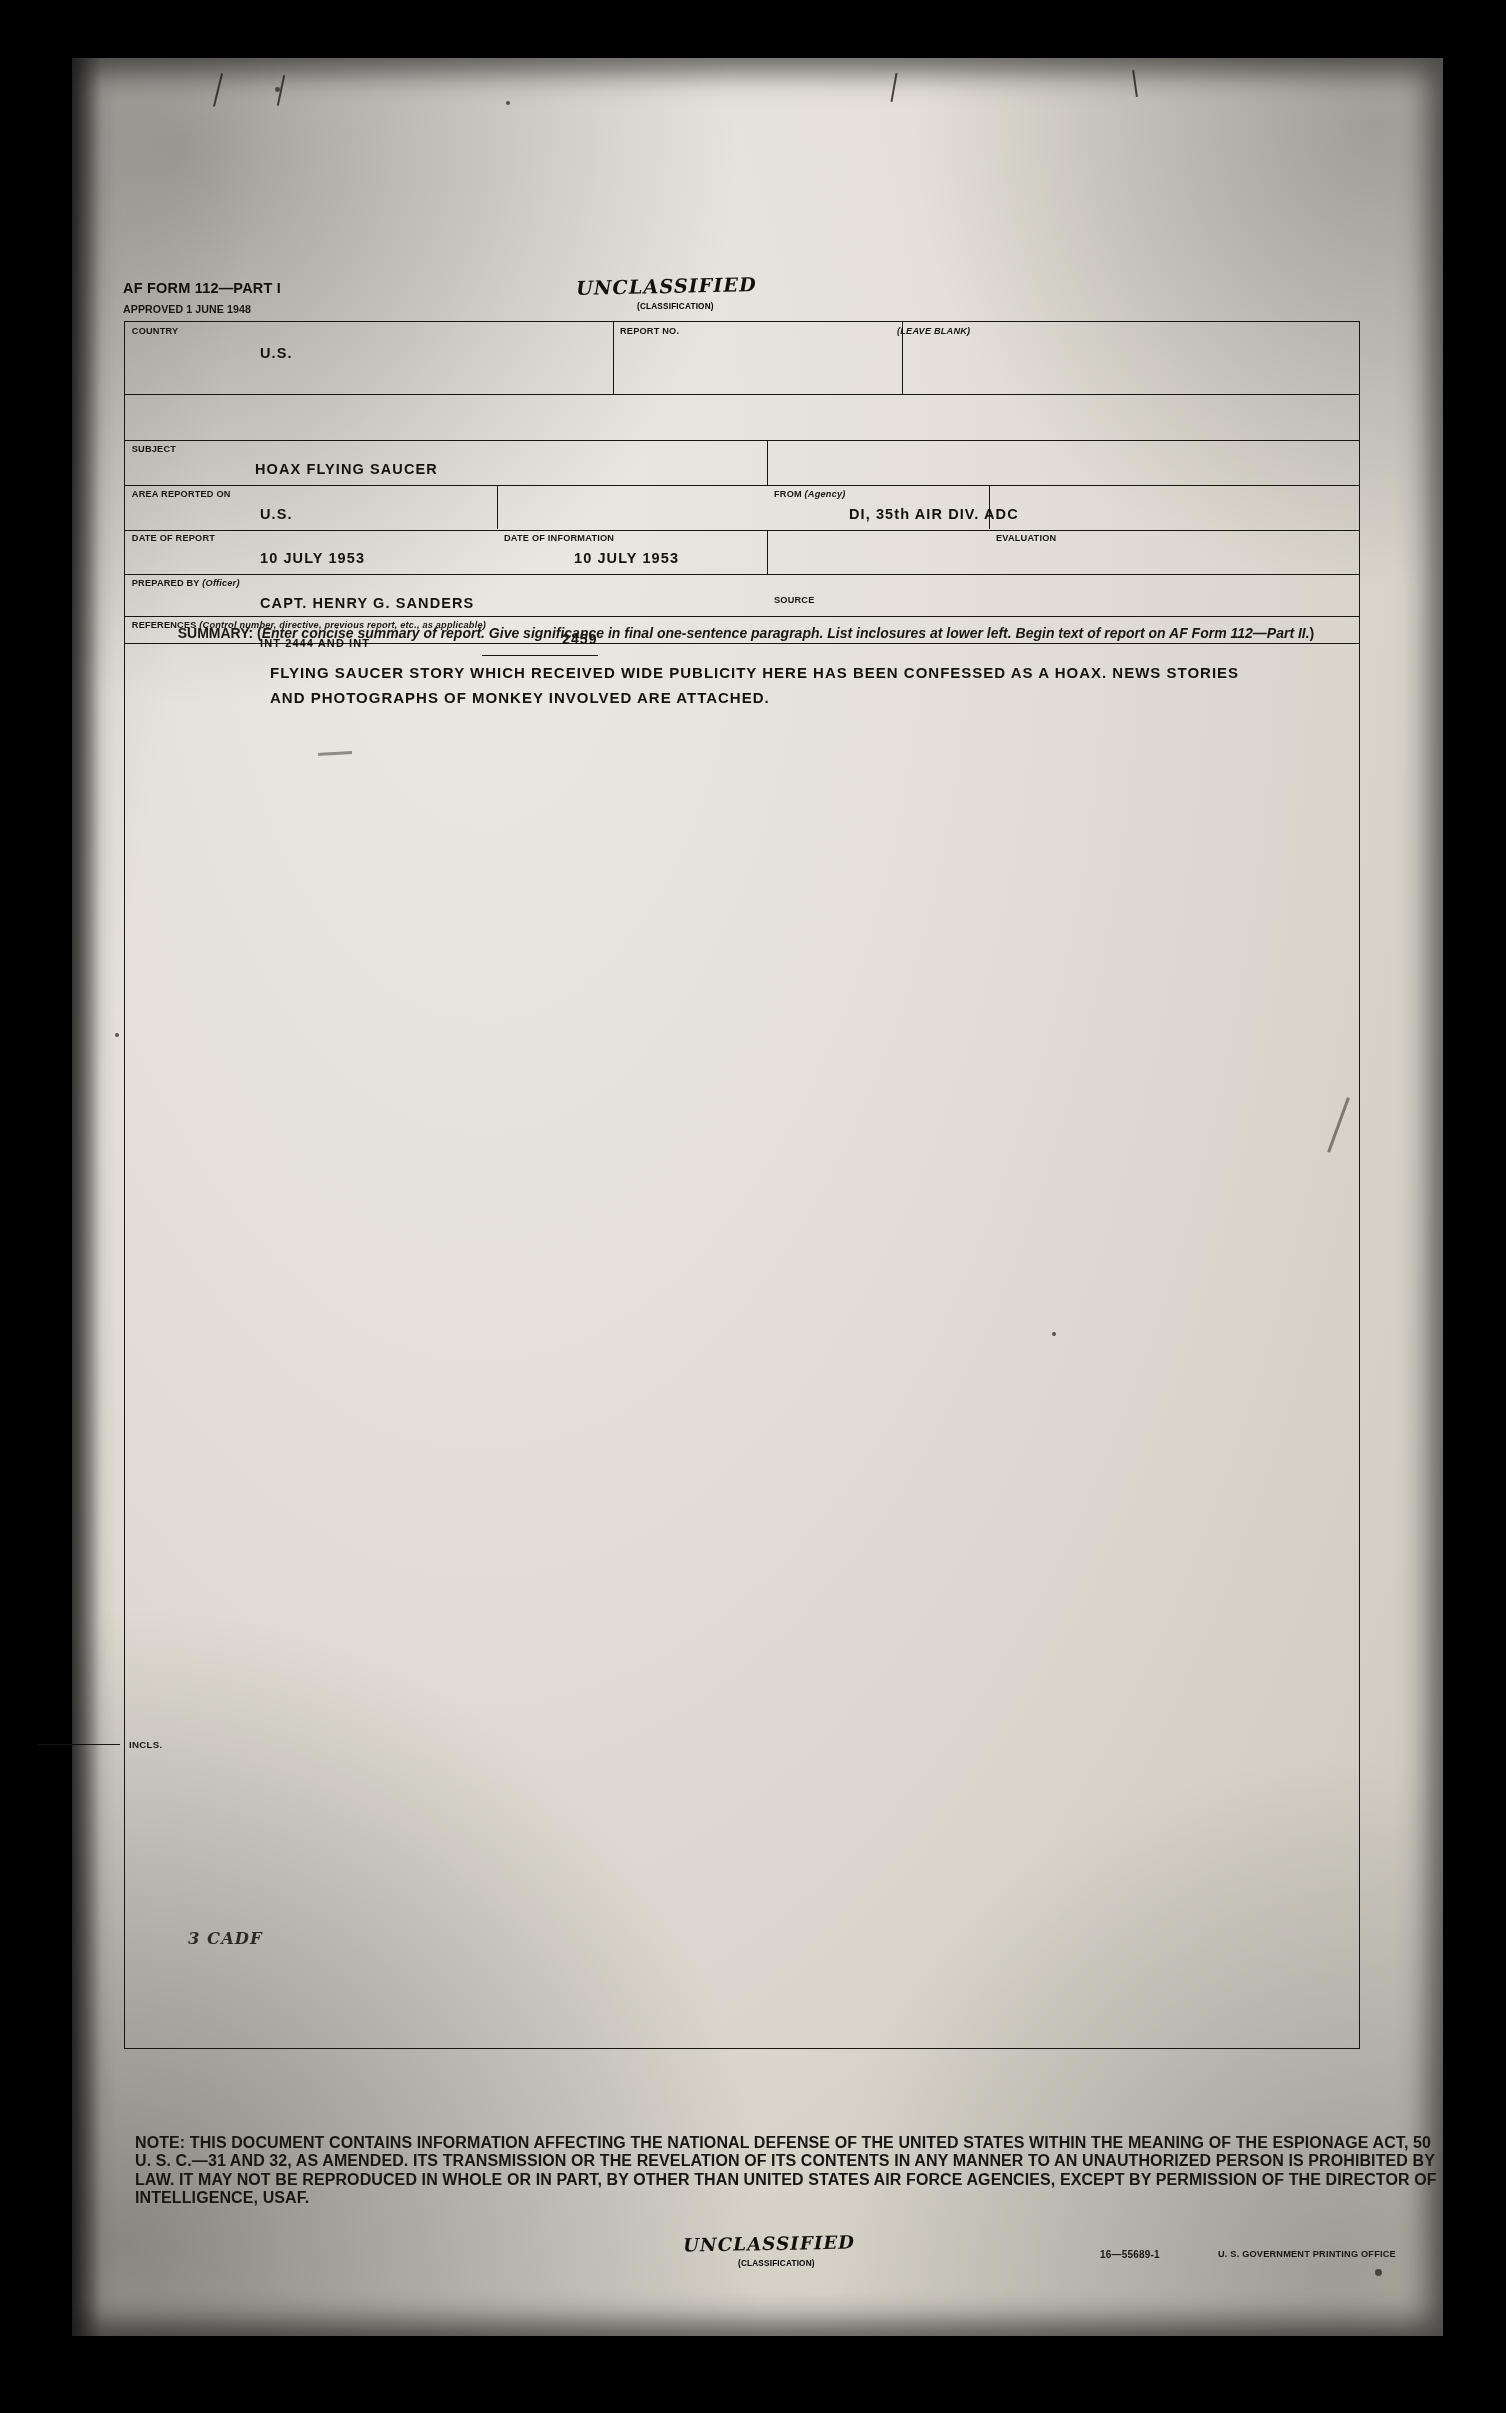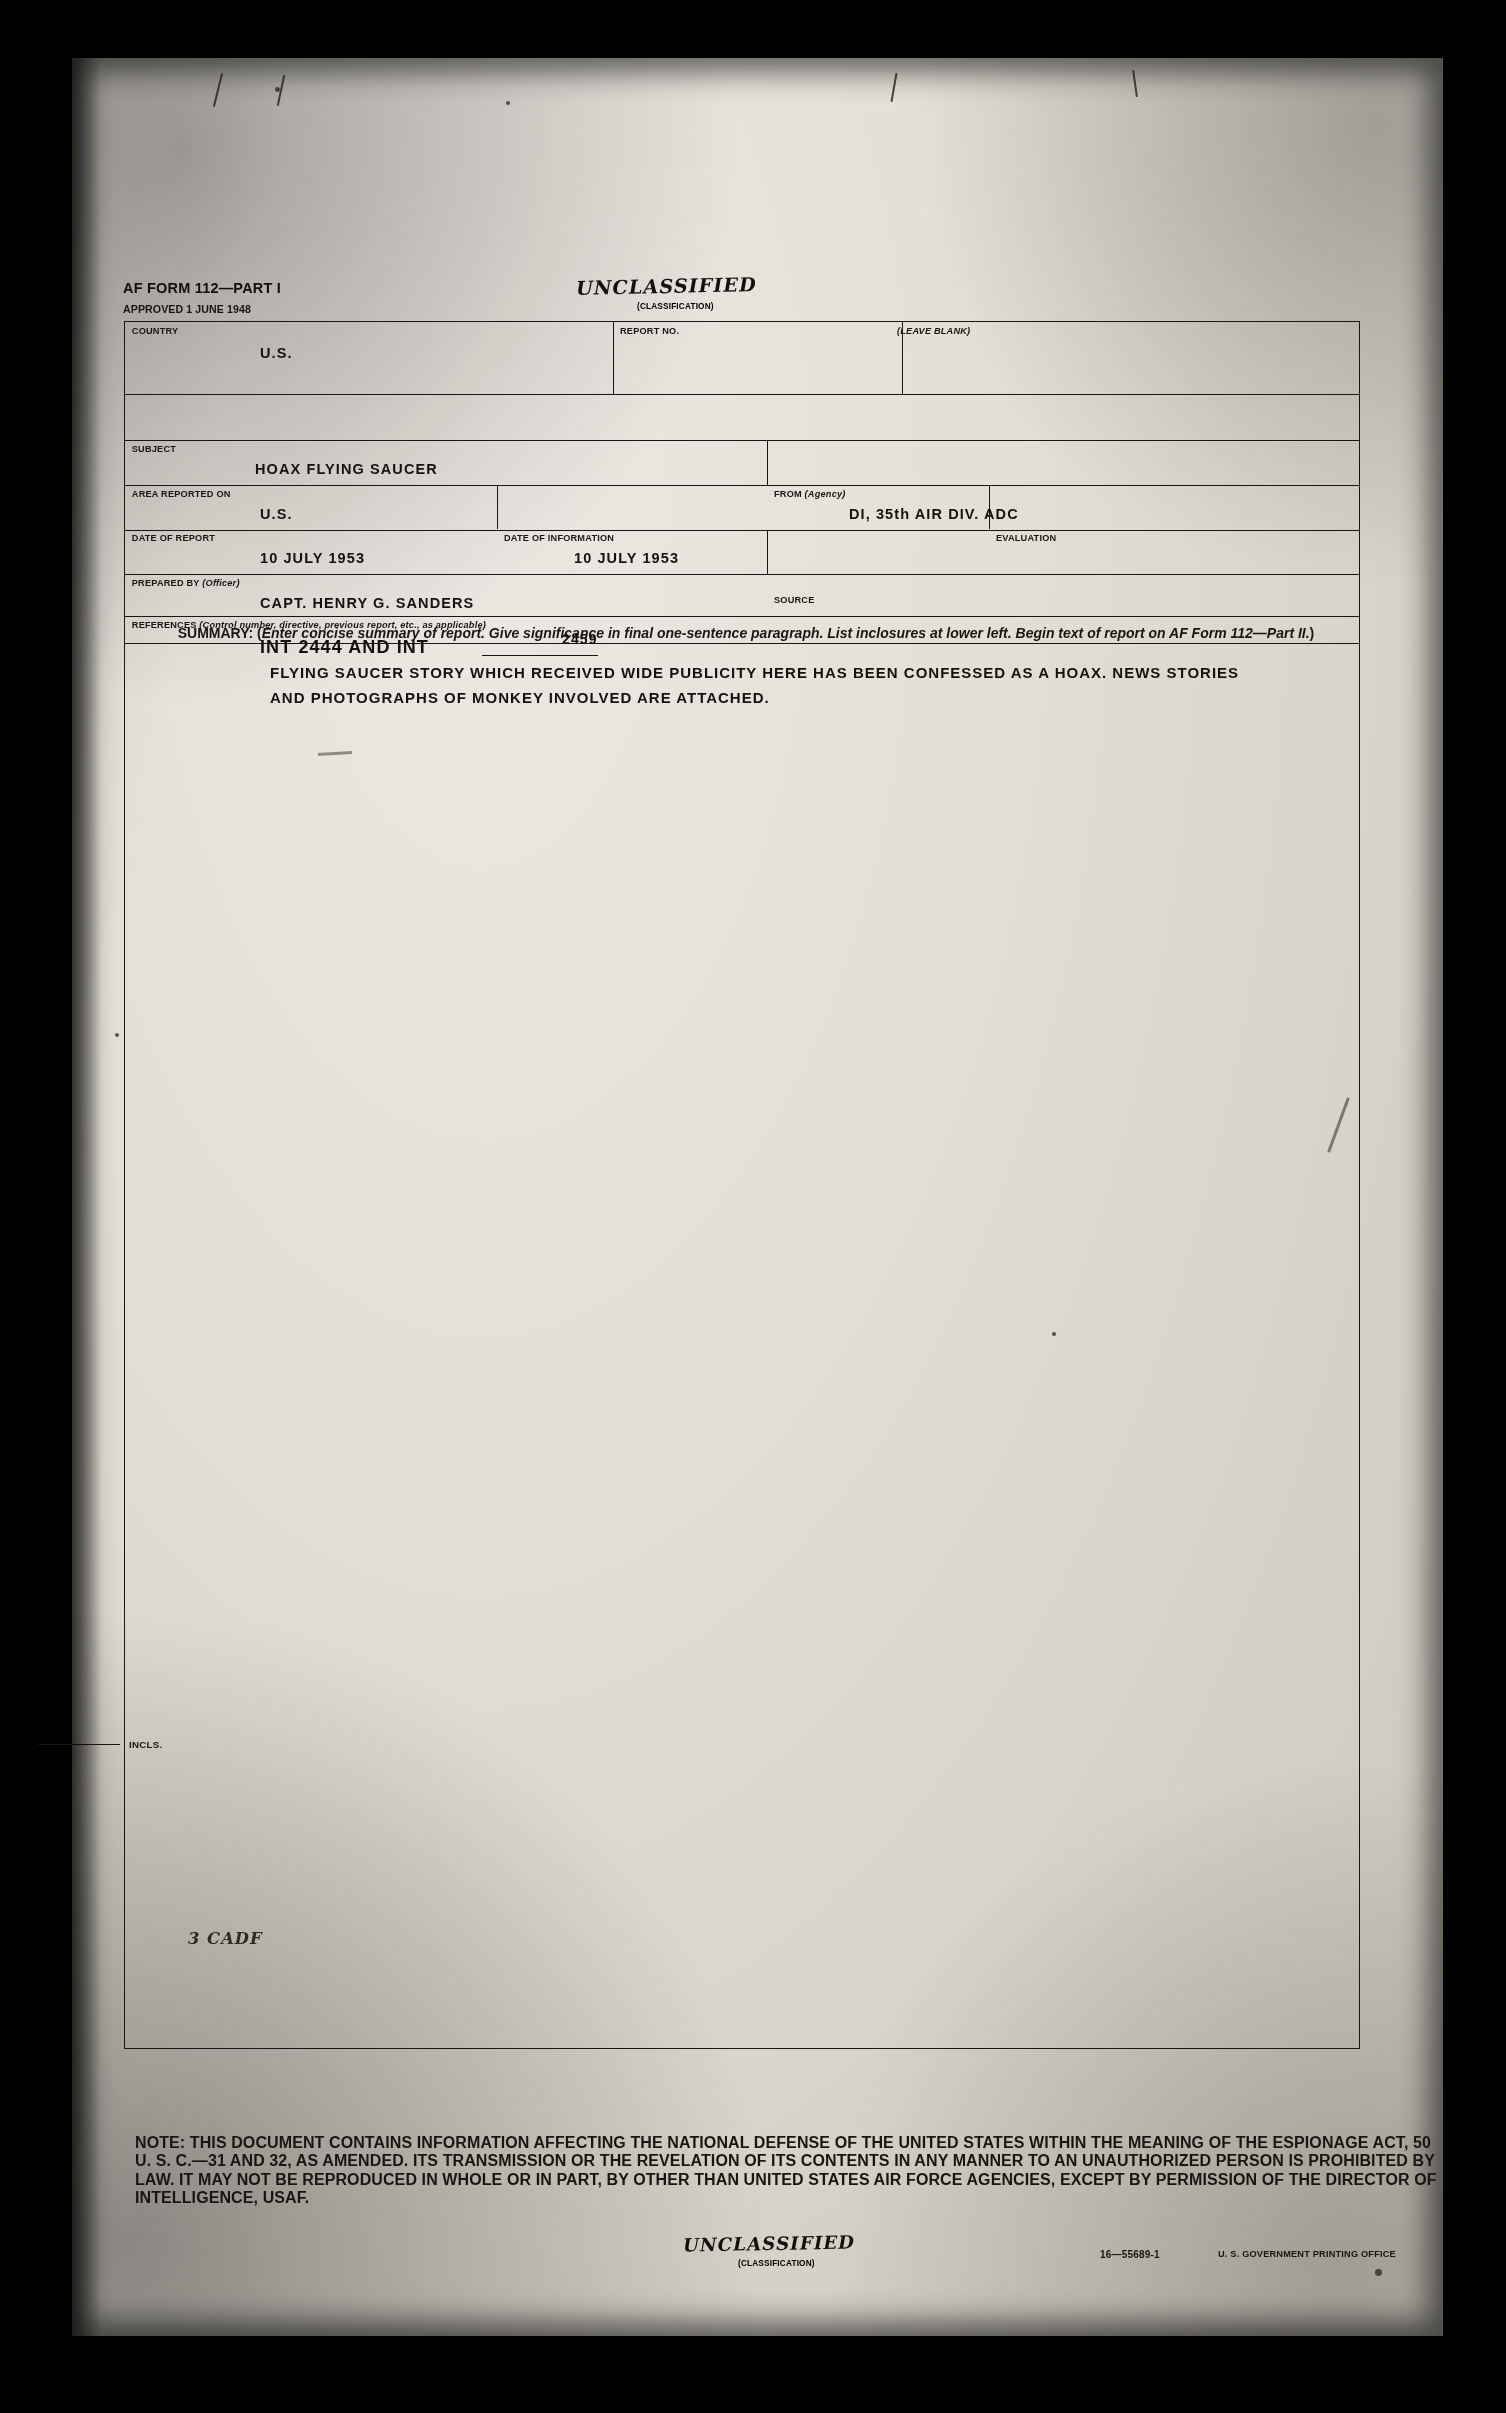--- a/index.html
+++ b/index.html
@@ -320,21 +320,21 @@
     <div class="typed" style="left:449px; top:228px;">10 JULY 1953</div>
     <div class="cap" style="left:871px; top:211px;">EVALUATION</div>
     <div class="typed" style="left:903px; top:228px;"></div>
 
     <div class="cap" style="left:6.8px; top:256px;">PREPARED BY <i>(Officer)</i></div>
     <div class="typed" style="left:135px; top:273px;">CAPT. HENRY G. SANDERS</div>
     <div class="cap" style="left:649px; top:256px;margin-top:17px;">SOURCE</div>
     <div class="typed" style="left:772px; top:273px; font-size:10.6px;"></div>
 
     <div class="cap" style="left:6.8px; top:298px;">REFERENCES <i>(Control number, directive, previous report, etc., as applicable)</i></div>
-    <div class="typed" style="left:135px; top:315px; font-size:18px;">INT 2444 AND INT</div>
+    <div class="typed" style="left:135px; top:315px; font-size:11px;">INT 2444 AND INT</div>
     <div class="typed" style="left:437px; top:309px; font-size:14px;">2459</div>
     <div style="position:absolute; left:357px; top:333px; width:116px; border-top:1.4px solid #1b1814;"></div>
 
     <div id="summary-note">
       <span>SUMMARY: (</span><i>Enter concise summary of report.  Give significance in final one-sentence paragraph.  List inclosures at lower left.  Begin text of report on AF Form 112—Part II.</i><span>)</span>
     </div>
 
     <div id="summary-body">FLYING SAUCER STORY WHICH RECEIVED WIDE PUBLICITY HERE HAS BEEN CONFESSED AS A HOAX. NEWS STORIES AND PHOTOGRAPHS OF MONKEY INVOLVED ARE ATTACHED.</div>
 
     <div class="tick" style="left:193px; top:430px; width:34px; height:3.4px; transform:rotate(-3deg); opacity:.45;"></div>

